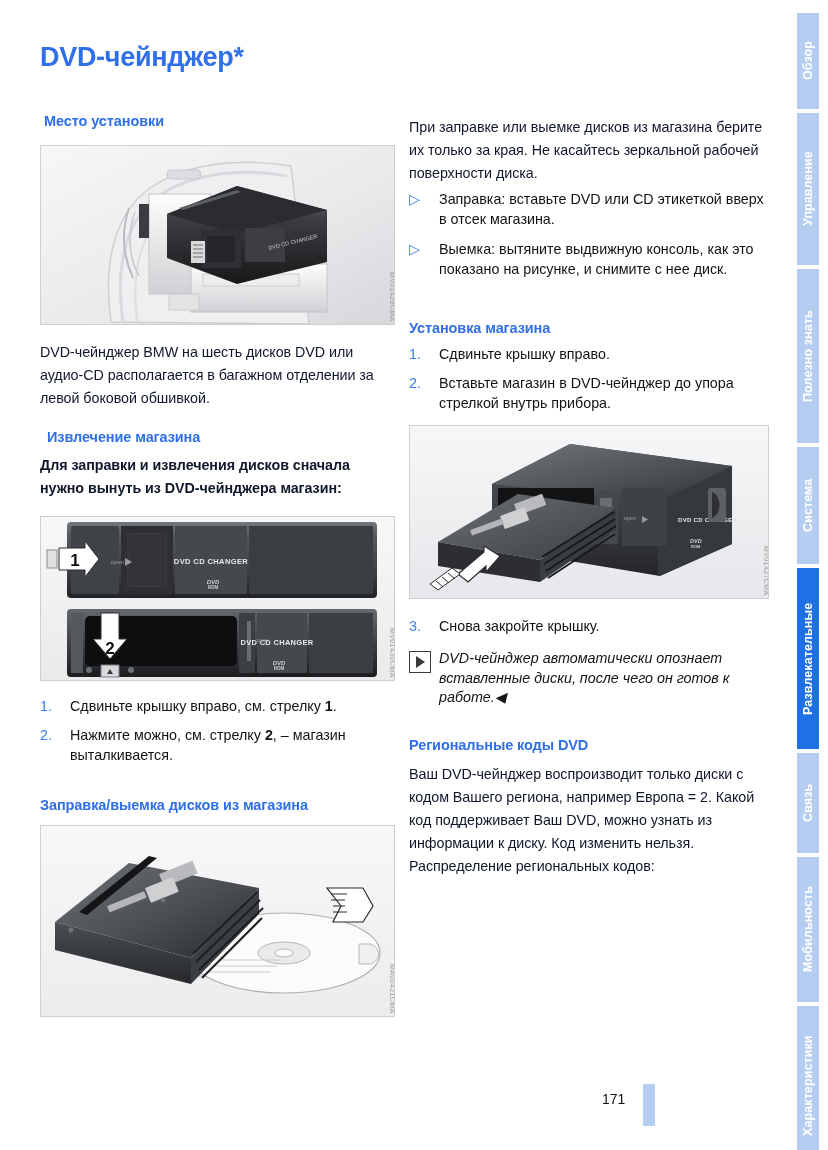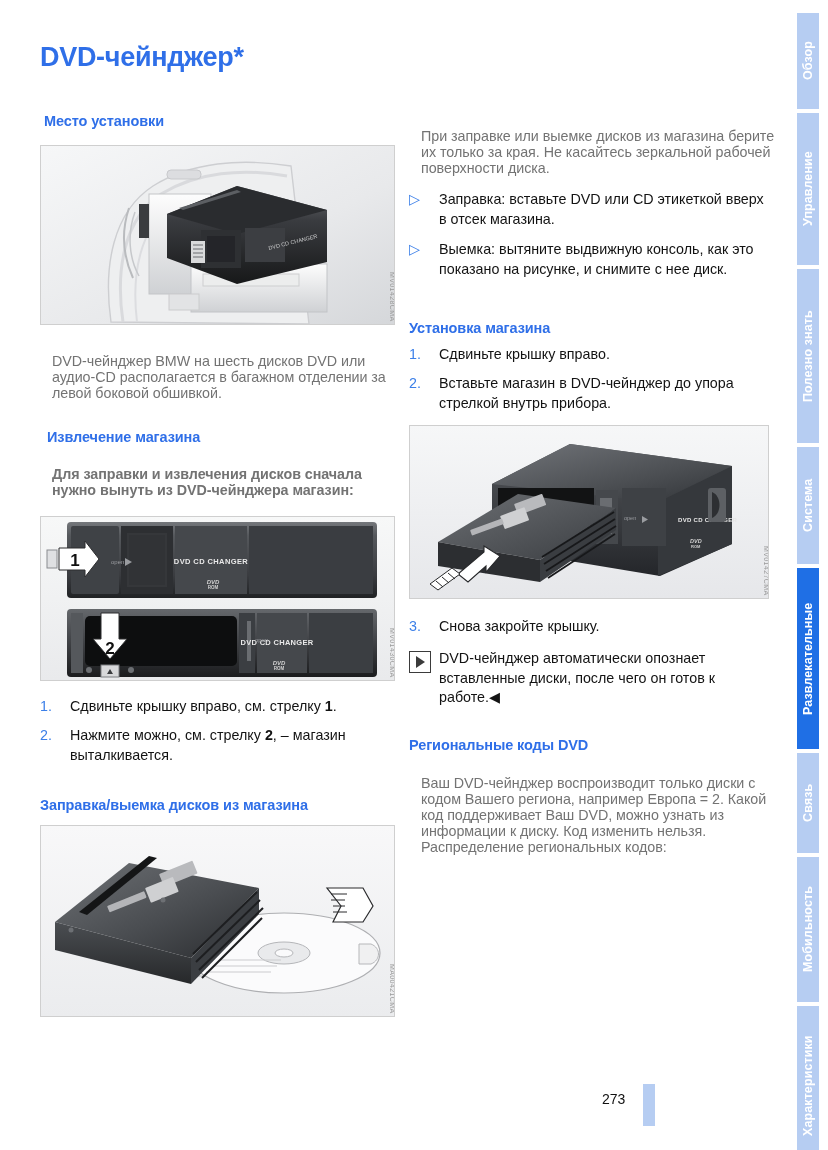--- a/index.html
+++ b/index.html
@@ -68,24 +68,24 @@
     letter-spacing: -0.3px;
   }
   h2.subhead {
     color: #2f6fe8;
     font-size: 14.5px;
     font-weight: bold;
     margin: 0;
     letter-spacing: -0.1px;
   }
   p.body {
-    color: #737373;
+    color: #0f172a;
     font-size: 14.3px;
-    line-height: 16px;
-    margin: 12px;
+    line-height: 23px;
+    margin: 0;
     letter-spacing: -0.05px;
   }
 
   
   .listrow {
     display: flex;
     margin: 0;
     font-size: 14.3px;
     line-height: 19.6px;
     color: #131313;
@@ -104,20 +104,21 @@
     font-size: 12px;
     line-height: 19.6px;
   }
 
   
   .note {
     display: flex;
     font-size: 14.3px;
     line-height: 19.6px;
     color: #131313;
+    font-style: italic;
   }
   .note .notebox {
     flex: 0 0 30px;
     width: 30px;
     padding-top: 2px;
   }
   .note .sq {
     width: 20px;
     height: 20px;
     border: 1px solid #3b3b3b;
@@ -515,16 +516,16 @@
         </span>
       <span class="txt">DVD-чейнджер автоматически опознает вставленные диски, после чего он готов к работе.◀</span>
     </div>
 
     <h2 class="subhead" style="position:absolute;top:737px;left:0;">Региональные коды DVD</h2>
 
     <p class="body" style="position:absolute;top:763px;left:0;width:358px;">Ваш DVD-чейнджер воспроизводит только диски с кодом Вашего региона, например Европа = 2. Какой код поддерживает Ваш DVD, можно узнать из информации к диску. Код изменить нельзя. Распределение региональных кодов:</p>
 
   </div>
 
-  <span class="pagenum" style="left:602px;top:1091px;">273</span>
+  <span class="pagenum" style="left:602px;top:1091px;">171</span>
   <div class="pagebar" style="left:643px;top:1084px;width:12px;height:42px;"></div>
 
 </div>
 
 </body></html>

